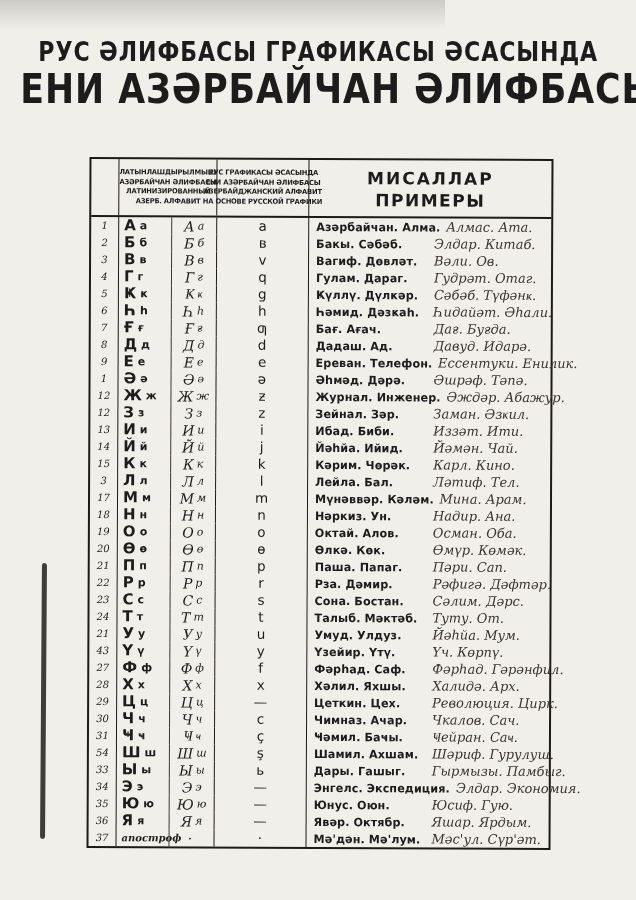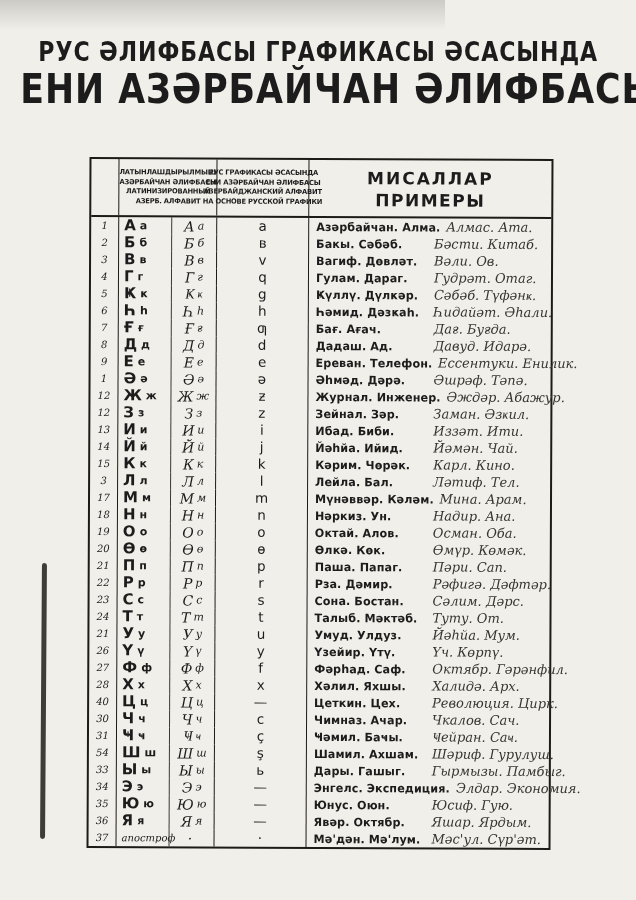--- a/index.html
+++ b/index.html
@@ -58,21 +58,21 @@
   .td-cursive{border-right:1.5px solid #1d1b17;justify-content:center;
               font-family:"DejaVu Serif","Liberation Serif",serif;font-style:italic;}
   .cu{font-size:14px;} .cl{font-size:11px;margin-left:3px;}
   .td-latin{border-right:1.5px solid #1d1b17;justify-content:center;
             font-size:13.5px;line-height:13px;}
   .td-ex{padding-left:7px;white-space:nowrap;}
   .exp{display:inline-block;min-width:116px;font-size:11.5px;font-weight:700;letter-spacing:.1px;transform:scale(.97,1);transform-origin:left;}
   .exh{font-family:"DejaVu Serif","Liberation Serif",serif;font-style:italic;
        font-size:13px;color:#38352f;margin-left:2px;}
   .tr.apostrof .bu{font-family:"DejaVu Serif","Liberation Serif",serif;
-                   font-style:italic;font-weight:400;font-size:10px;}
+                   font-style:italic;font-weight:700;font-size:10px;}
 </style>
 </head>
 <body>
 
 <div class="page">
   <div class="scan-streak"></div>
 
   <div class="title-block">
     <div><span class="t1">РУС ӘЛИФБАСЫ ГРАФИКАСЫ ӘСАСЫНДА</span></div>
     <div><span class="t2">ЕНИ АЗӘРБАЙЧАН ӘЛИФБАСЫ</span></div>
@@ -121,21 +121,21 @@
       <span class="bu">Б</span>
       <span class="bl">б</span>
     </div>
     <div class="td td-cursive">
       <span class="cu">Б</span>
       <span class="cl">б</span>
     </div>
     <div class="td td-latin">ʙ</div>
     <div class="td td-ex">
       <span class="exp">Бакы. Сәбәб.</span>
-      <span class="exh">Бәсти. Китаб.</span>
+      <span class="exh">Элдар. Китаб.</span>
     </div>
   </div>
         <div class="tr">
     <div class="td td-num">3</div>
     <div class="td td-block">
       <span class="bu">В</span>
       <span class="bl">в</span>
     </div>
     <div class="td td-cursive">
       <span class="cu">В</span>
@@ -493,21 +493,21 @@
       <span class="cu">У</span>
       <span class="cl">у</span>
     </div>
     <div class="td td-latin">u</div>
     <div class="td td-ex">
       <span class="exp">Умуд. Улдуз.</span>
       <span class="exh">Йәһйа. Мум.</span>
     </div>
   </div>
         <div class="tr">
-    <div class="td td-num">26</div>
+    <div class="td td-num">43</div>
     <div class="td td-block">
       <span class="bu">Ү</span>
       <span class="bl">ү</span>
     </div>
     <div class="td td-cursive">
       <span class="cu">Ү</span>
       <span class="cl">ү</span>
     </div>
     <div class="td td-latin">y</div>
     <div class="td td-ex">
@@ -521,41 +521,41 @@
       <span class="bu">Ф</span>
       <span class="bl">ф</span>
     </div>
     <div class="td td-cursive">
       <span class="cu">Ф</span>
       <span class="cl">ф</span>
     </div>
     <div class="td td-latin">f</div>
     <div class="td td-ex">
       <span class="exp">Фәрһад. Саф.</span>
-      <span class="exh">Октябр. Гәрәнфил.</span>
+      <span class="exh">Фәрһад. Гәрәнфил.</span>
     </div>
   </div>
         <div class="tr">
     <div class="td td-num">28</div>
     <div class="td td-block">
       <span class="bu">Х</span>
       <span class="bl">х</span>
     </div>
     <div class="td td-cursive">
       <span class="cu">Х</span>
       <span class="cl">х</span>
     </div>
     <div class="td td-latin">x</div>
     <div class="td td-ex">
       <span class="exp">Хәлил. Яхшы.</span>
       <span class="exh">Халидә. Арх.</span>
     </div>
   </div>
         <div class="tr">
-    <div class="td td-num">40</div>
+    <div class="td td-num">29</div>
     <div class="td td-block">
       <span class="bu">Ц</span>
       <span class="bl">ц</span>
     </div>
     <div class="td td-cursive">
       <span class="cu">Ц</span>
       <span class="cl">ц</span>
     </div>
     <div class="td td-latin">—</div>
     <div class="td td-ex">

